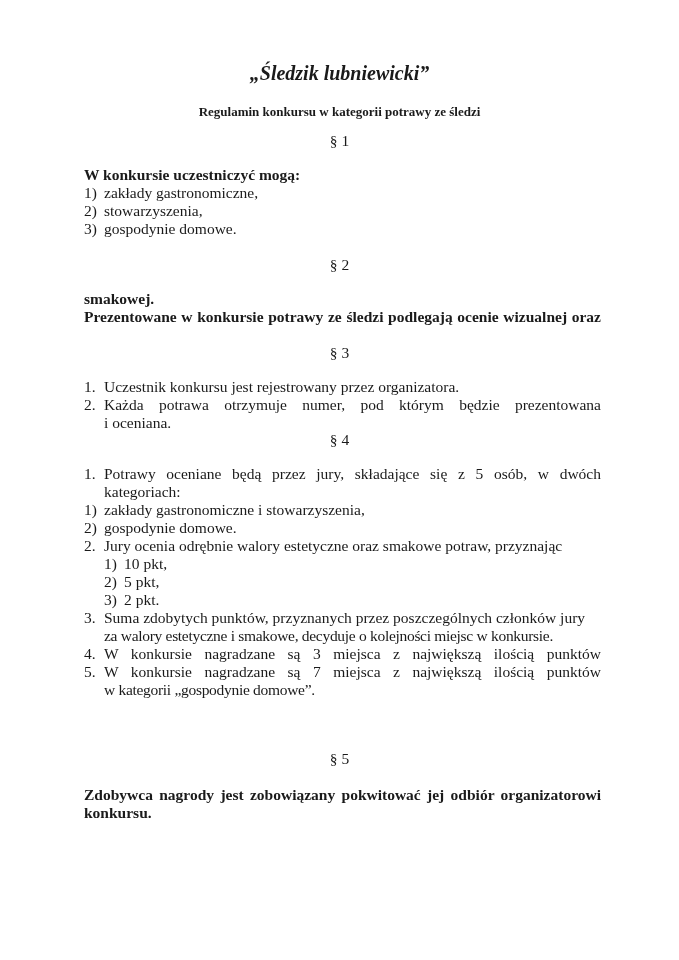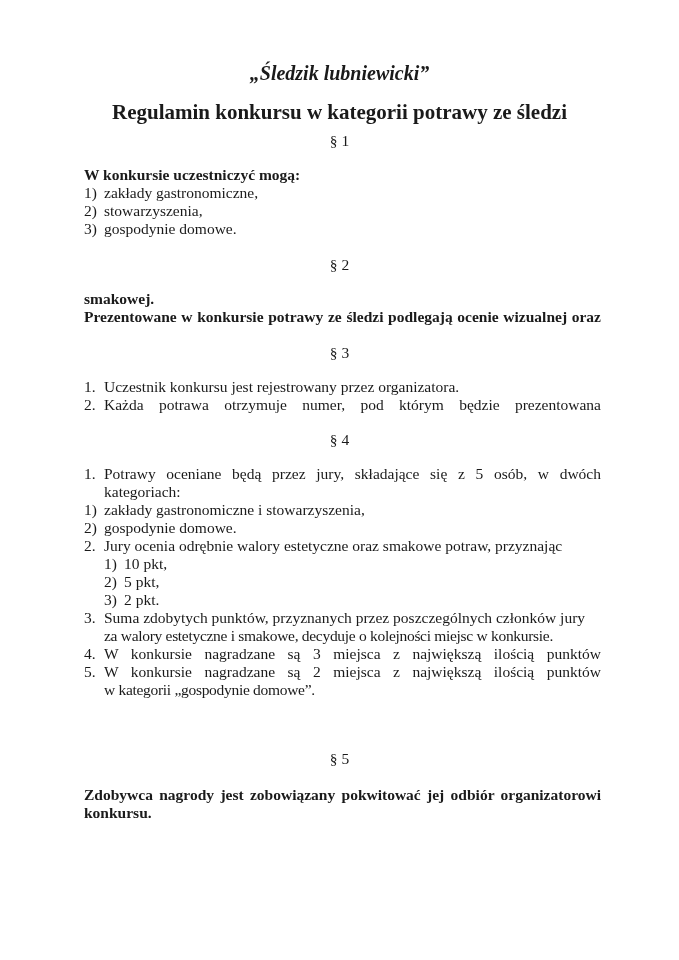--- a/index.html
+++ b/index.html
@@ -11,21 +11,21 @@
       color: #1a1a1a;
       font-size: 15.5px;
       line-height: 18px;
     }
     .title {
       position: absolute; left: 0; width: 679px; top: 61px;
       text-align: center; font-weight: bold; font-size: 20px; line-height: 24px; font-style: italic;
     }
     .subtitle {
       position: absolute; left: 0; width: 679px; top: 103px;
-      text-align: center; font-weight: bold; font-size: 21px;
+      text-align: center; font-weight: bold; font-size: 13px;
     }
     .para {
       position: absolute; left: 0; width: 679px;
       text-align: center; font-size: 15.5px;
     }
     .block { position: absolute; left: 84px; width: 517px; }
     .line { display: block; white-space: nowrap; height: 18px; font-weight: bold; }
     .just { text-align: justify; text-align-last: justify; white-space: normal; }
     .ind1 { padding-left: 20px; }
     .num { display: inline-block; width: 20px; }
@@ -68,20 +68,23 @@
   <div class="para" style="top:344px">§ 3</div>
   <div class="block" style="top:378px">
     <div class="row">
       <span class="num">1.</span>
       <span class="txt">Uczestnik konkursu jest rejestrowany przez organizatora.</span>
     </div>
     <div class="row">
       <span class="num">2.</span>
       <span class="txt j">Każda potrawa otrzymuje numer, pod którym będzie prezentowana</span>
     </div>
+    <div class="row ind1">
+      <span class="txt">i oceniana.</span>
+    </div>
   </div>
 
   <div class="para" style="top:431px">§ 4</div>
   <div class="block" style="top:465px">
     <div class="row">
       <span class="num">1.</span>
       <span class="txt j">Potrawy oceniane będą przez jury, składające się z 5 osób, w dwóch</span>
     </div>
     <div class="row ind1">
       <span class="txt">kategoriach:</span>
@@ -116,21 +119,21 @@
     </div>
     <div class="row ind1">
       <span class="txt" style="letter-spacing:-0.3px">za walory estetyczne i smakowe, decyduje o kolejności miejsc w konkursie.</span>
     </div>
     <div class="row">
       <span class="num">4.</span>
       <span class="txt j">W konkursie nagradzane są 3 miejsca z największą ilością punktów</span>
     </div>
     <div class="row">
       <span class="num">5.</span>
-      <span class="txt j">W konkursie nagradzane są 2 miejsca z największą ilością punktów</span>
+      <span class="txt j">W konkursie nagradzane są 7 miejsca z największą ilością punktów</span>
     </div>
     <div class="row ind1">
       <span class="txt" style="letter-spacing:-0.3px">w kategorii „gospodynie domowe”.</span>
     </div>
   </div>
 
   <div class="para" style="top:750px">§ 5</div>
   <div class="block" style="top:786px">
     <span class="line just">Zdobywca nagrody jest zobowiązany pokwitować jej odbiór organizatorowi</span>
     <span class="line">konkursu.</span>

